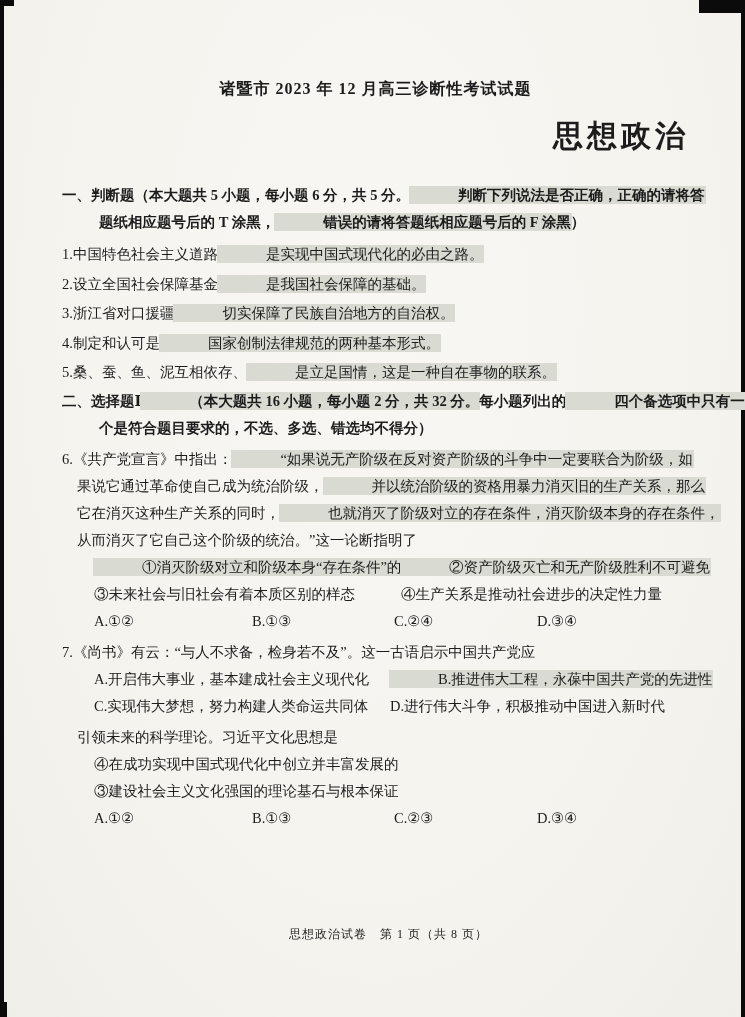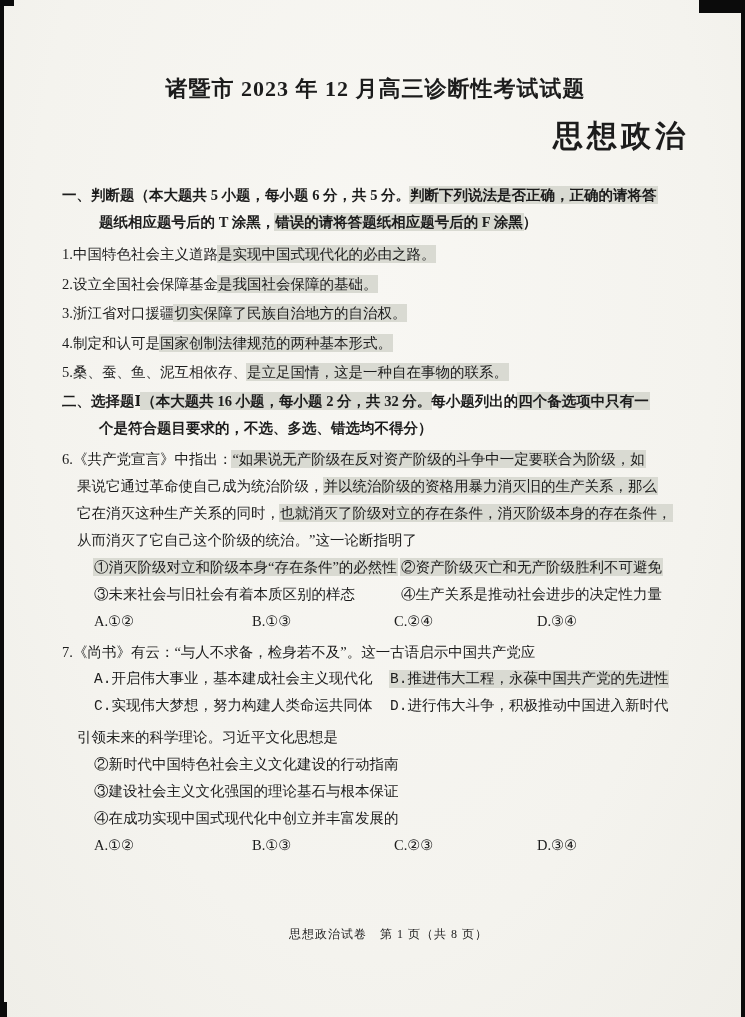--- a/index.html
+++ b/index.html
@@ -21,21 +21,21 @@
   .edge-right { right:0; width:4px; }
   .corner-tr { position:absolute; right:0; top:0; width:46px; height:13px; background:#0b0b0b; }
   .corner-tl { position:absolute; left:0;  top:0; width:14px; height:6px;  background:#0b0b0b; }
   .corner-bl { position:absolute; left:0;  bottom:0; width:7px; height:15px; background:#0b0b0b; }
 
   .content { position:absolute; left:62px; top:0; width:627px; }
 
   .title {
     margin-top:74px;
     text-align:center;
-    font-size:22px; font-weight:700;
+    font-size:16px; font-weight:700;
     letter-spacing:1px;
     line-height:30px;
   }
   .subject {
     text-align:right;
     font-size:30px; font-weight:700;
     letter-spacing:4px;
     margin-top:12px;
     line-height:40px;
   }
@@ -47,30 +47,30 @@
 
   .sec-judge { margin-top:26px; }
   .items { margin-top:4px; }
   .items .item { line-height:29.5px; }
   .sec-choice { }
 
   .question { margin-top:4px; }
 
   .opt-grid { display:grid; padding-left:32px; }
   .q6grid { grid-template-columns:307px 1fr; }
-  .q7grid { grid-template-columns:296px 1fr;font-family:Liberation Mono, monospace; }
+  .q7grid { grid-template-columns:296px 1fr; }
   .opt-indent { padding-left:32px; }
 
   .choices { display:flex; padding-left:32px; }
   .choices span { display:inline-block; font-size:14.5px; line-height:27px; }
   .choices span:nth-child(1) { width:158px; }
   .choices span:nth-child(2) { width:142px; }
   .choices span:nth-child(3) { width:143px; }
 
-  .hl { background: var(--hl-color, #d9dad2); box-shadow: 0 0 0 1px var(--hl-color, #d9dad2); }
+  .hl { background: var(--hl-color, #d9dad2); box-shadow: 0 0 0 1px var(--hl-color, #d9dad2); padding-left: 48px; }
 
   .footer {
     position:absolute; top:926px; left:16px; width:100%;
     text-align:center;
     font-size:12px; letter-spacing:1px;
     color:#222;
   }
 </style>
 </head>
 <body>
@@ -128,23 +128,22 @@
           <div class="line"><span>A.开启伟大事业，基本建成社会主义现代化</span></div>
           <div class="line"><span class="hl">B.推进伟大工程，永葆中国共产党的先进性</span></div>
           <div class="line"><span>C.实现伟大梦想，努力构建人类命运共同体</span></div>
           <div class="line"><span>D.进行伟大斗争，积极推动中国进入新时代</span></div>
         </div>
       </article>
 
       <article class="question">
         <div class="line hang"><span>引领未来的科学理论。习近平文化思想是</span></div>
         <div>
-          <div class="line opt-indent"><span>②新时代中国特色社会主义文化建设的行动指南</span></div>
+          <div class="line opt-indent"><span>④在成功实现中国式现代化中创立并丰富发展的</span></div>
           <div class="line opt-indent"><span>③建设社会主义文化强国的理论基石与根本保证</span></div>
-          <div class="line opt-indent"><span>④在成功实现中国式现代化中创立并丰富发展的</span></div>
         </div>
         <div class="choices">
           <span>A.①②</span>
           <span>B.①③</span>
           <span>C.②③</span>
           <span>D.③④</span>
         </div>
       </article>
     </section>
 

